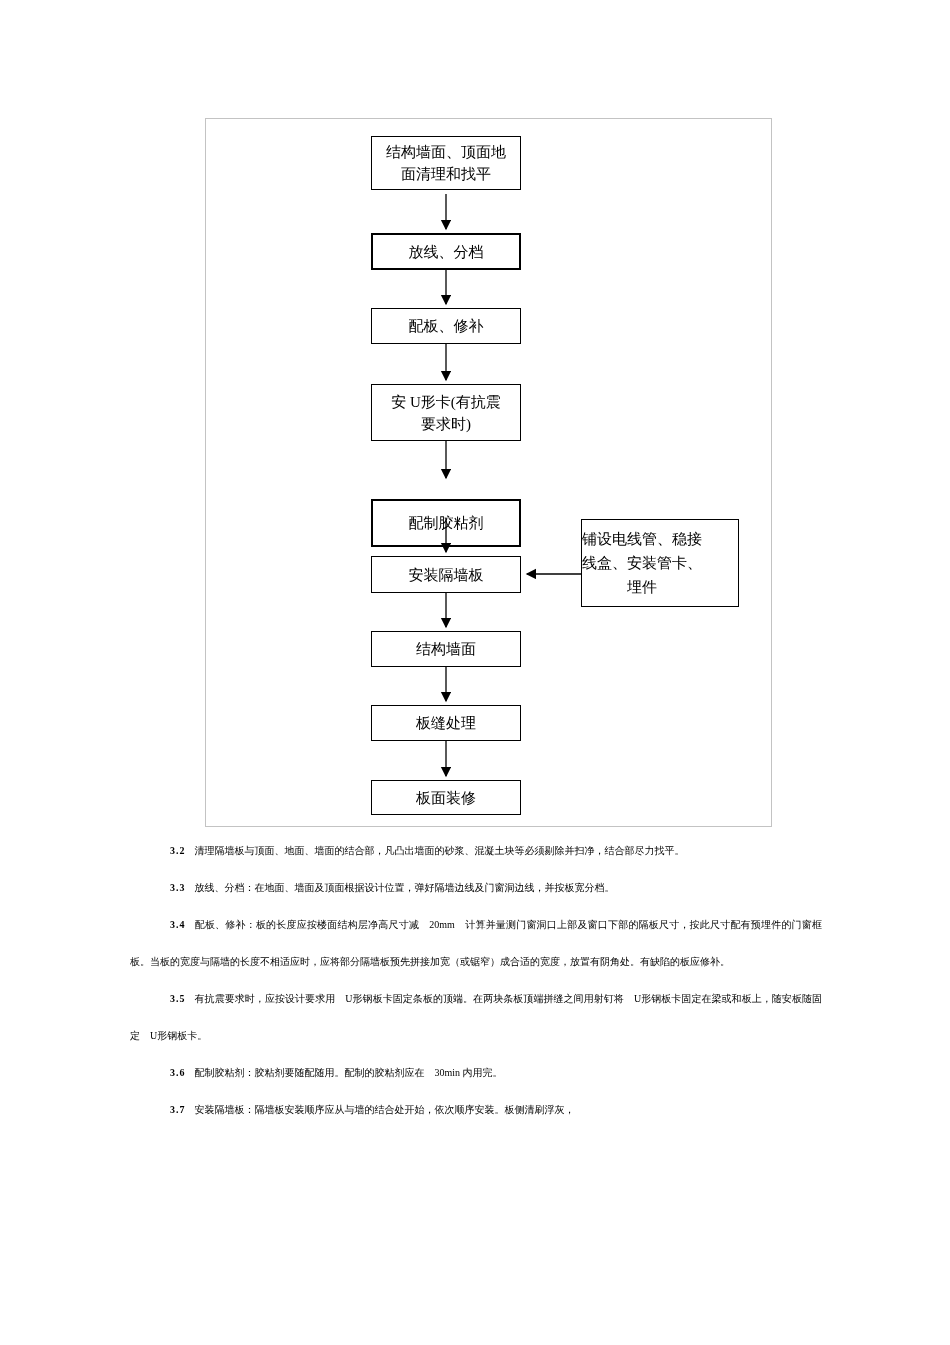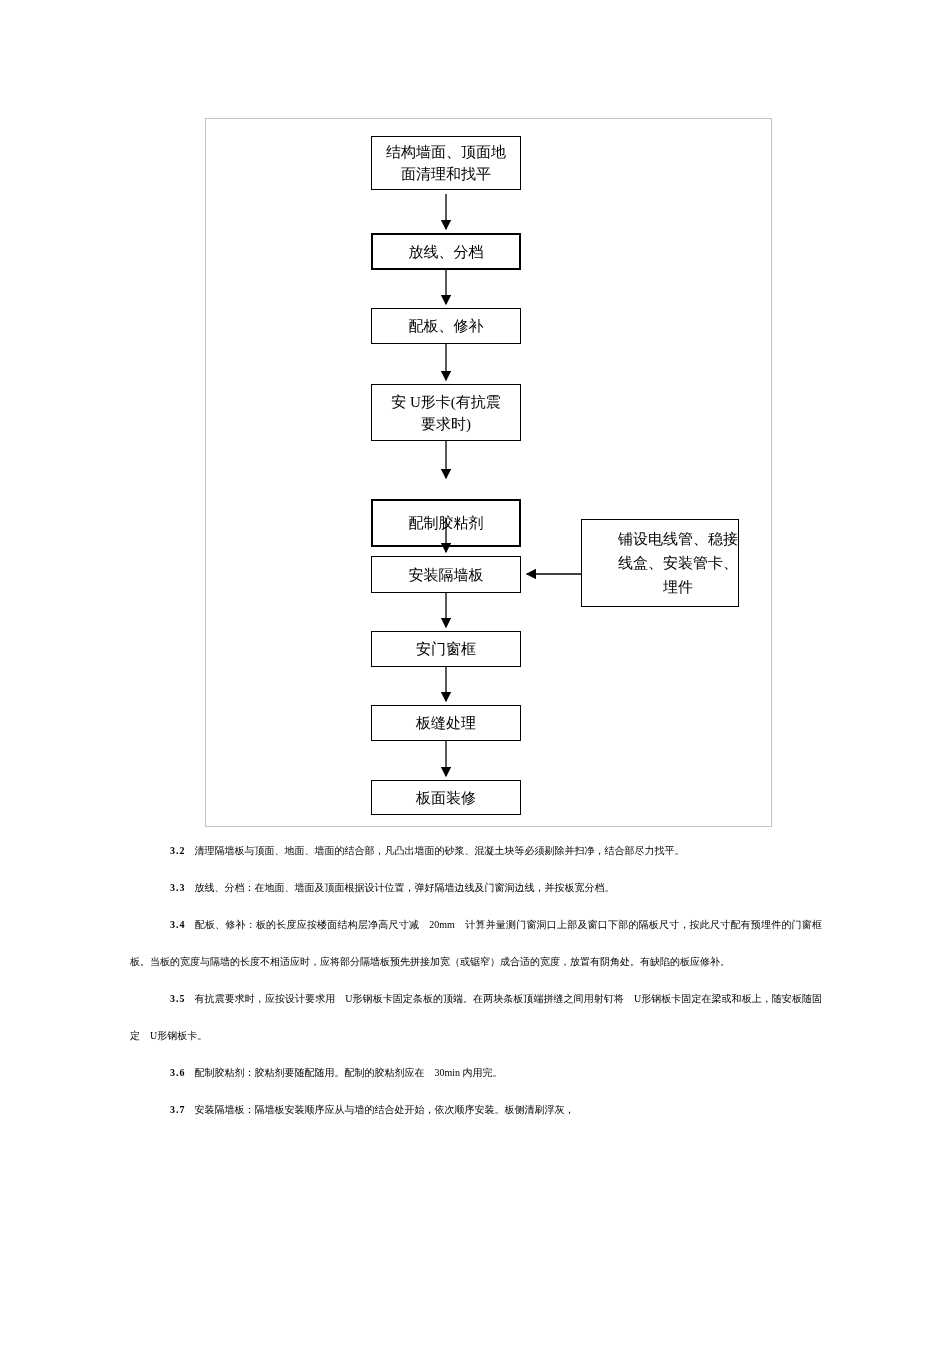--- a/index.html
+++ b/index.html
@@ -27,21 +27,21 @@
     text-align:center;
     font-size:15px;line-height:22px;
     white-space:pre-line;
     box-sizing:border-box;
   }
   .flow-box.thick{border-width:2px;}
   .side-box{
     position:absolute;
     left:375px;top:400px;width:158px;height:88px;
     border:1px solid #000;background:#fff;
-    display:flex;align-items:center;justify-content:flex-end;
+    display:flex;align-items:center;justify-content:flex-start;
     text-align:center;font-size:15px;line-height:24px;
     white-space:pre-line;box-sizing:border-box;
   }
   .arrow-layer{position:absolute;left:0;top:0;width:565px;height:707px;pointer-events:none;}
   
   .text-block{
     position:absolute;left:130px;top:832px;width:692px;
     font-size:10px;line-height:37px;
   }
   .clause{
@@ -60,21 +60,21 @@
   <div class="chart-frame">
 
     <div class="flow-box" style="top:17px;height:54px;"><span>结构墙面、顶面地
 面清理和找平</span></div>
     <div class="flow-box thick" style="top:114px;height:37px;"><span>放线、分档</span></div>
     <div class="flow-box" style="top:189px;height:36px;text-align:right;"><span>配板、修补</span></div>
     <div class="flow-box" style="top:265px;height:57px;"><span>安 U形卡(有抗震
 要求时)</span></div>
     <div class="flow-box thick" style="top:380px;height:48px;"><span>配制胶粘剂</span></div>
     <div class="flow-box" style="top:437px;height:37px;"><span>安装隔墙板</span></div>
-    <div class="flow-box" style="top:512px;height:36px;"><span>安门窗框</span></div>
+    <div class="flow-box" style="top:512px;height:36px;"><span>结构墙面</span></div>
     <div class="flow-box" style="top:661px;height:35px;"><span>板面装修</span></div>
     <div class="flow-box" style="top:586px;height:36px;"><span>板缝处理</span></div>
 
     <div class="side-box"><span>铺设电线管、稳接
 线盒、安装管卡、
 埋件</span></div>
 
     <svg class="arrow-layer" width="565" height="707" viewBox="0 0 565 707">
       <defs>
         <marker id="ah" markerWidth="10" markerHeight="10" refX="7" refY="4" orient="auto">

